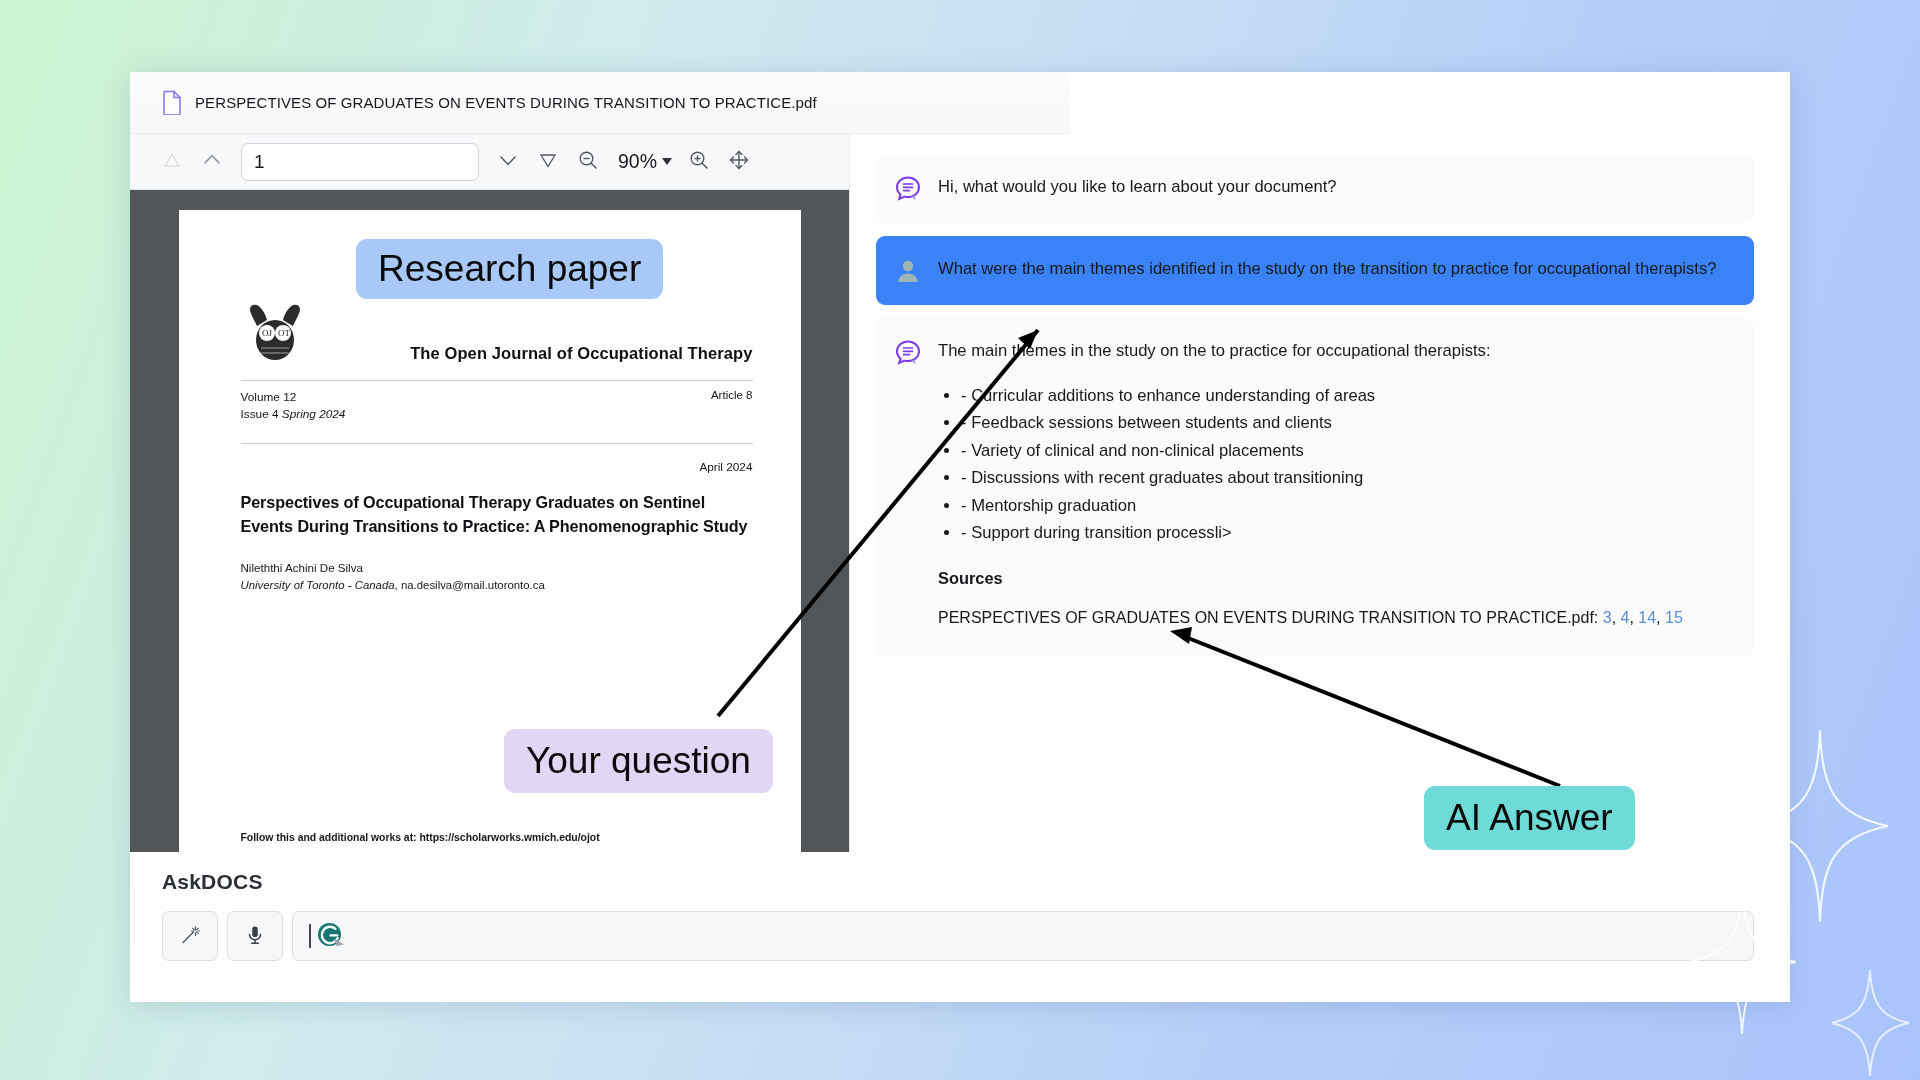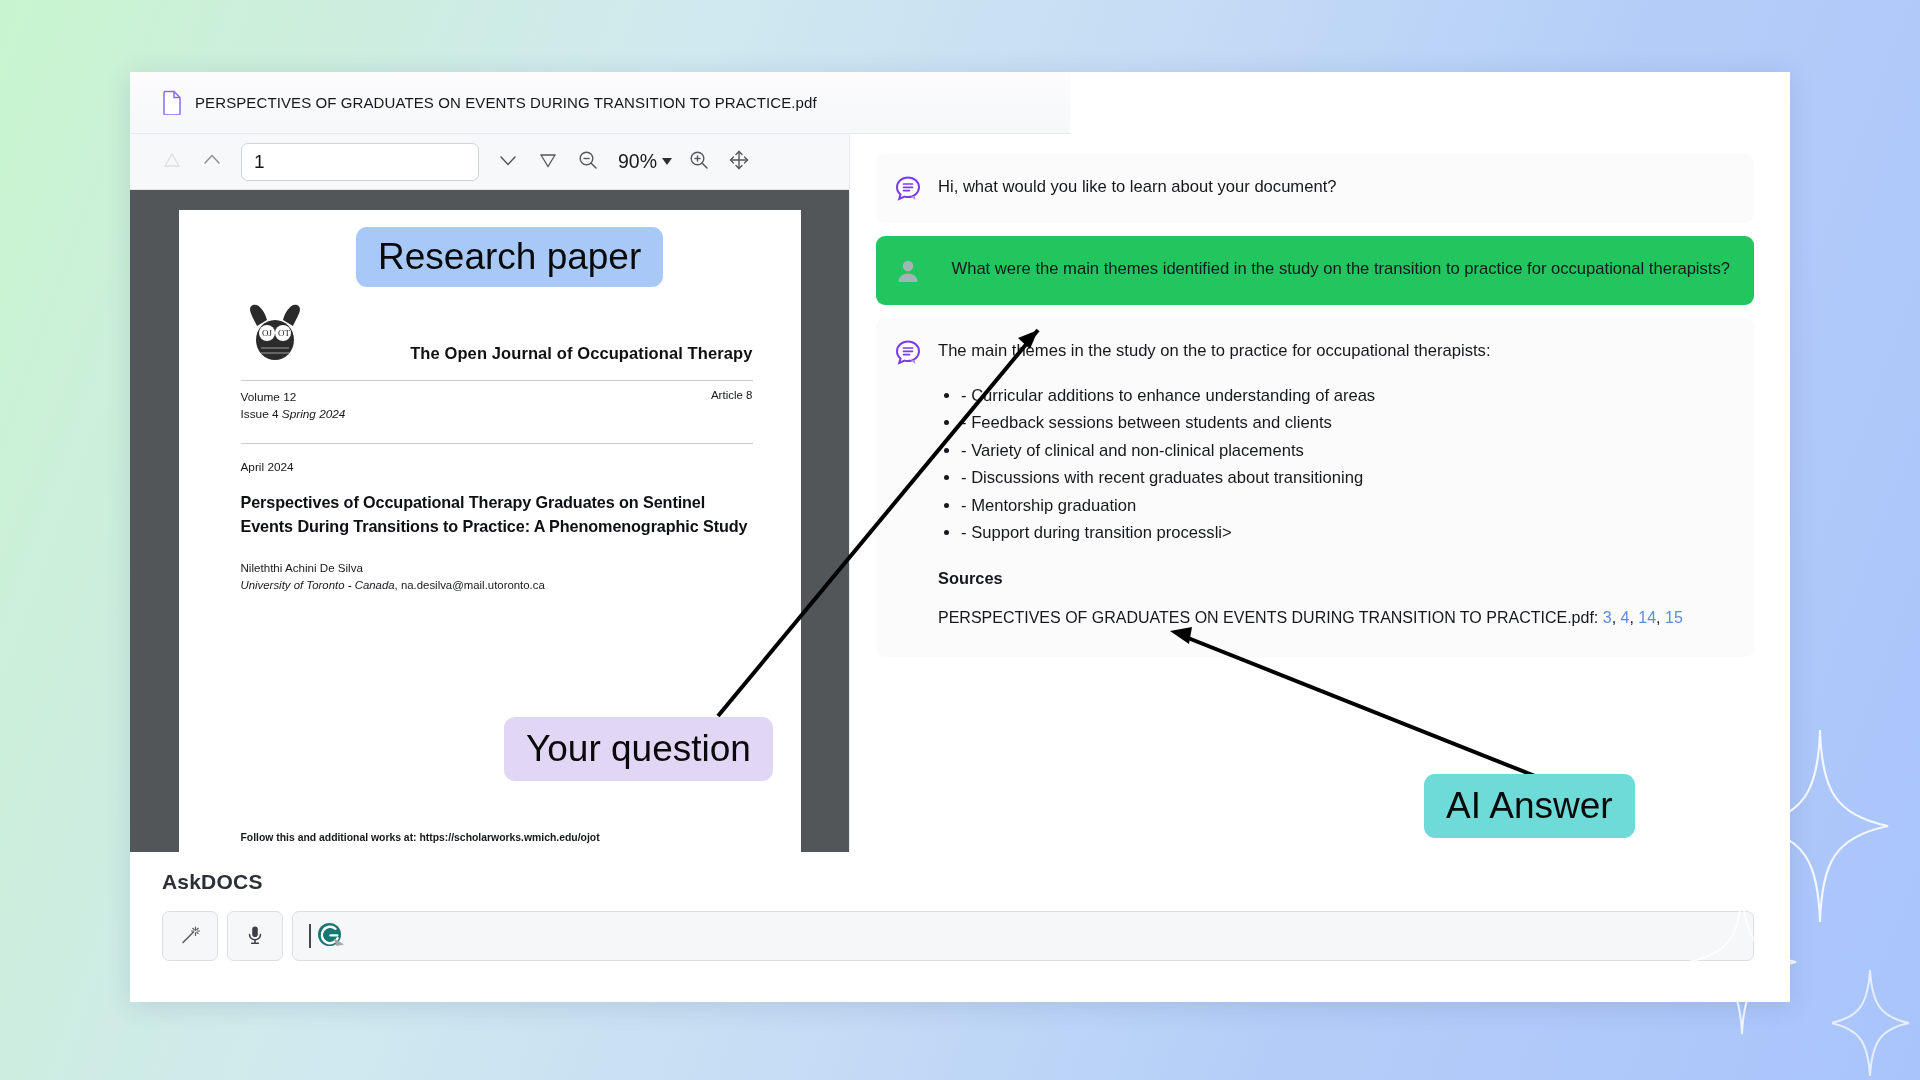--- a/index.html
+++ b/index.html
@@ -76,21 +76,21 @@
   .owl-wrap { margin-top: 64px; height: 66px; position: relative; }
   .journal-name {
     position: absolute; right: 0; top: 44px;
     font-size: 16.5px; color: #111; font-weight: 600; letter-spacing: .1px;
   }
   .rule { border-top: 1px solid #c9cbcd; margin-top: 14px; }
   .vol-row { display: flex; justify-content: space-between; align-items: flex-start; padding: 8px 0 6px; }
   .vol-left { font-size: 11.8px; color: #16181b; line-height: 1.45; }
   .vol-left em { font-style: italic; }
   .vol-right { font-size: 11.5px; color: #16181b; }
-  .date-line { font-size: 11.8px; color: #16181b; margin-top: 16px; }
+  .date-line { font-size: 11.8px; color: #16181b; margin-top: 16px; text-align: right; }
   .paper-title {
     font-size: 16.2px; font-weight: 700; color: #0e1013; line-height: 1.48;
     margin-top: 17px; letter-spacing: -.1px;
   }
   .author-block { margin-top: 20px; }
   .author { margin-bottom: 13px; }
   .author-name { font-size: 11.6px; color: #16181b; line-height: 1.5; }
   .author-aff { font-size: 11.4px; color: #16181b; line-height: 1.5; }
   .author-aff i { font-style: italic; }
   .pdf-footer {
@@ -98,21 +98,21 @@
     color: #16181b; font-weight: 600;
   }
 
   
   .chat-pane { flex: 1; padding: 20px 36px 0 26px; overflow: hidden; }
   .msg {
     display: flex; gap: 16px; border-radius: 9px;
     padding: 20px 24px 20px 18px; margin-bottom: 13px;
   }
   .msg.bot { background: #fbfbfc; }
-  .msg.user { background: #22c55e; text-align: right; }
+  .msg.user { background: #3b82f6; }
   .msg.answer { background: #fbfbfc; padding-bottom: 26px; }
   .avatar { width: 28px; height: 28px; flex: none; margin-top: 1px; }
   .msg-body { flex: 1; }
   .msg-text { font-size: 16.6px; line-height: 1.54; color: #16181c; }
   .bullets { list-style: disc; padding-left: 23px; margin-top: 18px; }
   .bullets li { font-size: 16.6px; line-height: 1.66; color: #16181c; }
   .sources-head { font-size: 16.4px; font-weight: 700; color: #16181c; margin-top: 22px; }
   .sources-body { font-size: 16px; line-height: 1.62; color: #16181c; margin-top: 17px; }
   .pglink { color: #5b8dd9; cursor: pointer; }
 
@@ -134,21 +134,21 @@
     flex: 1; border: none; background: transparent; outline: none;
     font-family: "Liberation Sans", sans-serif; font-size: 18.5px; color: #16181c;
   }
   .ask-input::placeholder { color: #9aa0a8; }
   .gram { width: 34px; height: 34px; flex: none; }
 
   
   .callout {
     position: absolute; border-radius: 11px; display: flex; align-items: center;
     justify-content: center; padding: 0 22px; white-space: nowrap;
-    font-weight: 400; color: #0a0a0a;
+    font-weight: 400; color: #0a0a0a; margin-top: 12px;
   }
   #callout-research { left: 356px; top: 227px; height: 60px; background: #a8c8f8; font-size: 37px; }
   #callout-question { left: 504px; top: 717px; height: 64px; background: #e2d6f5; font-size: 37px; }
   #callout-answer  { left: 1424px; top: 774px; height: 64px; background: #6fdbd8; font-size: 37px; }
   .arrow-layer { position: absolute; inset: 0; pointer-events: none; }
 </style>
 </head>
 <body>
 
 <div class="app-window">

